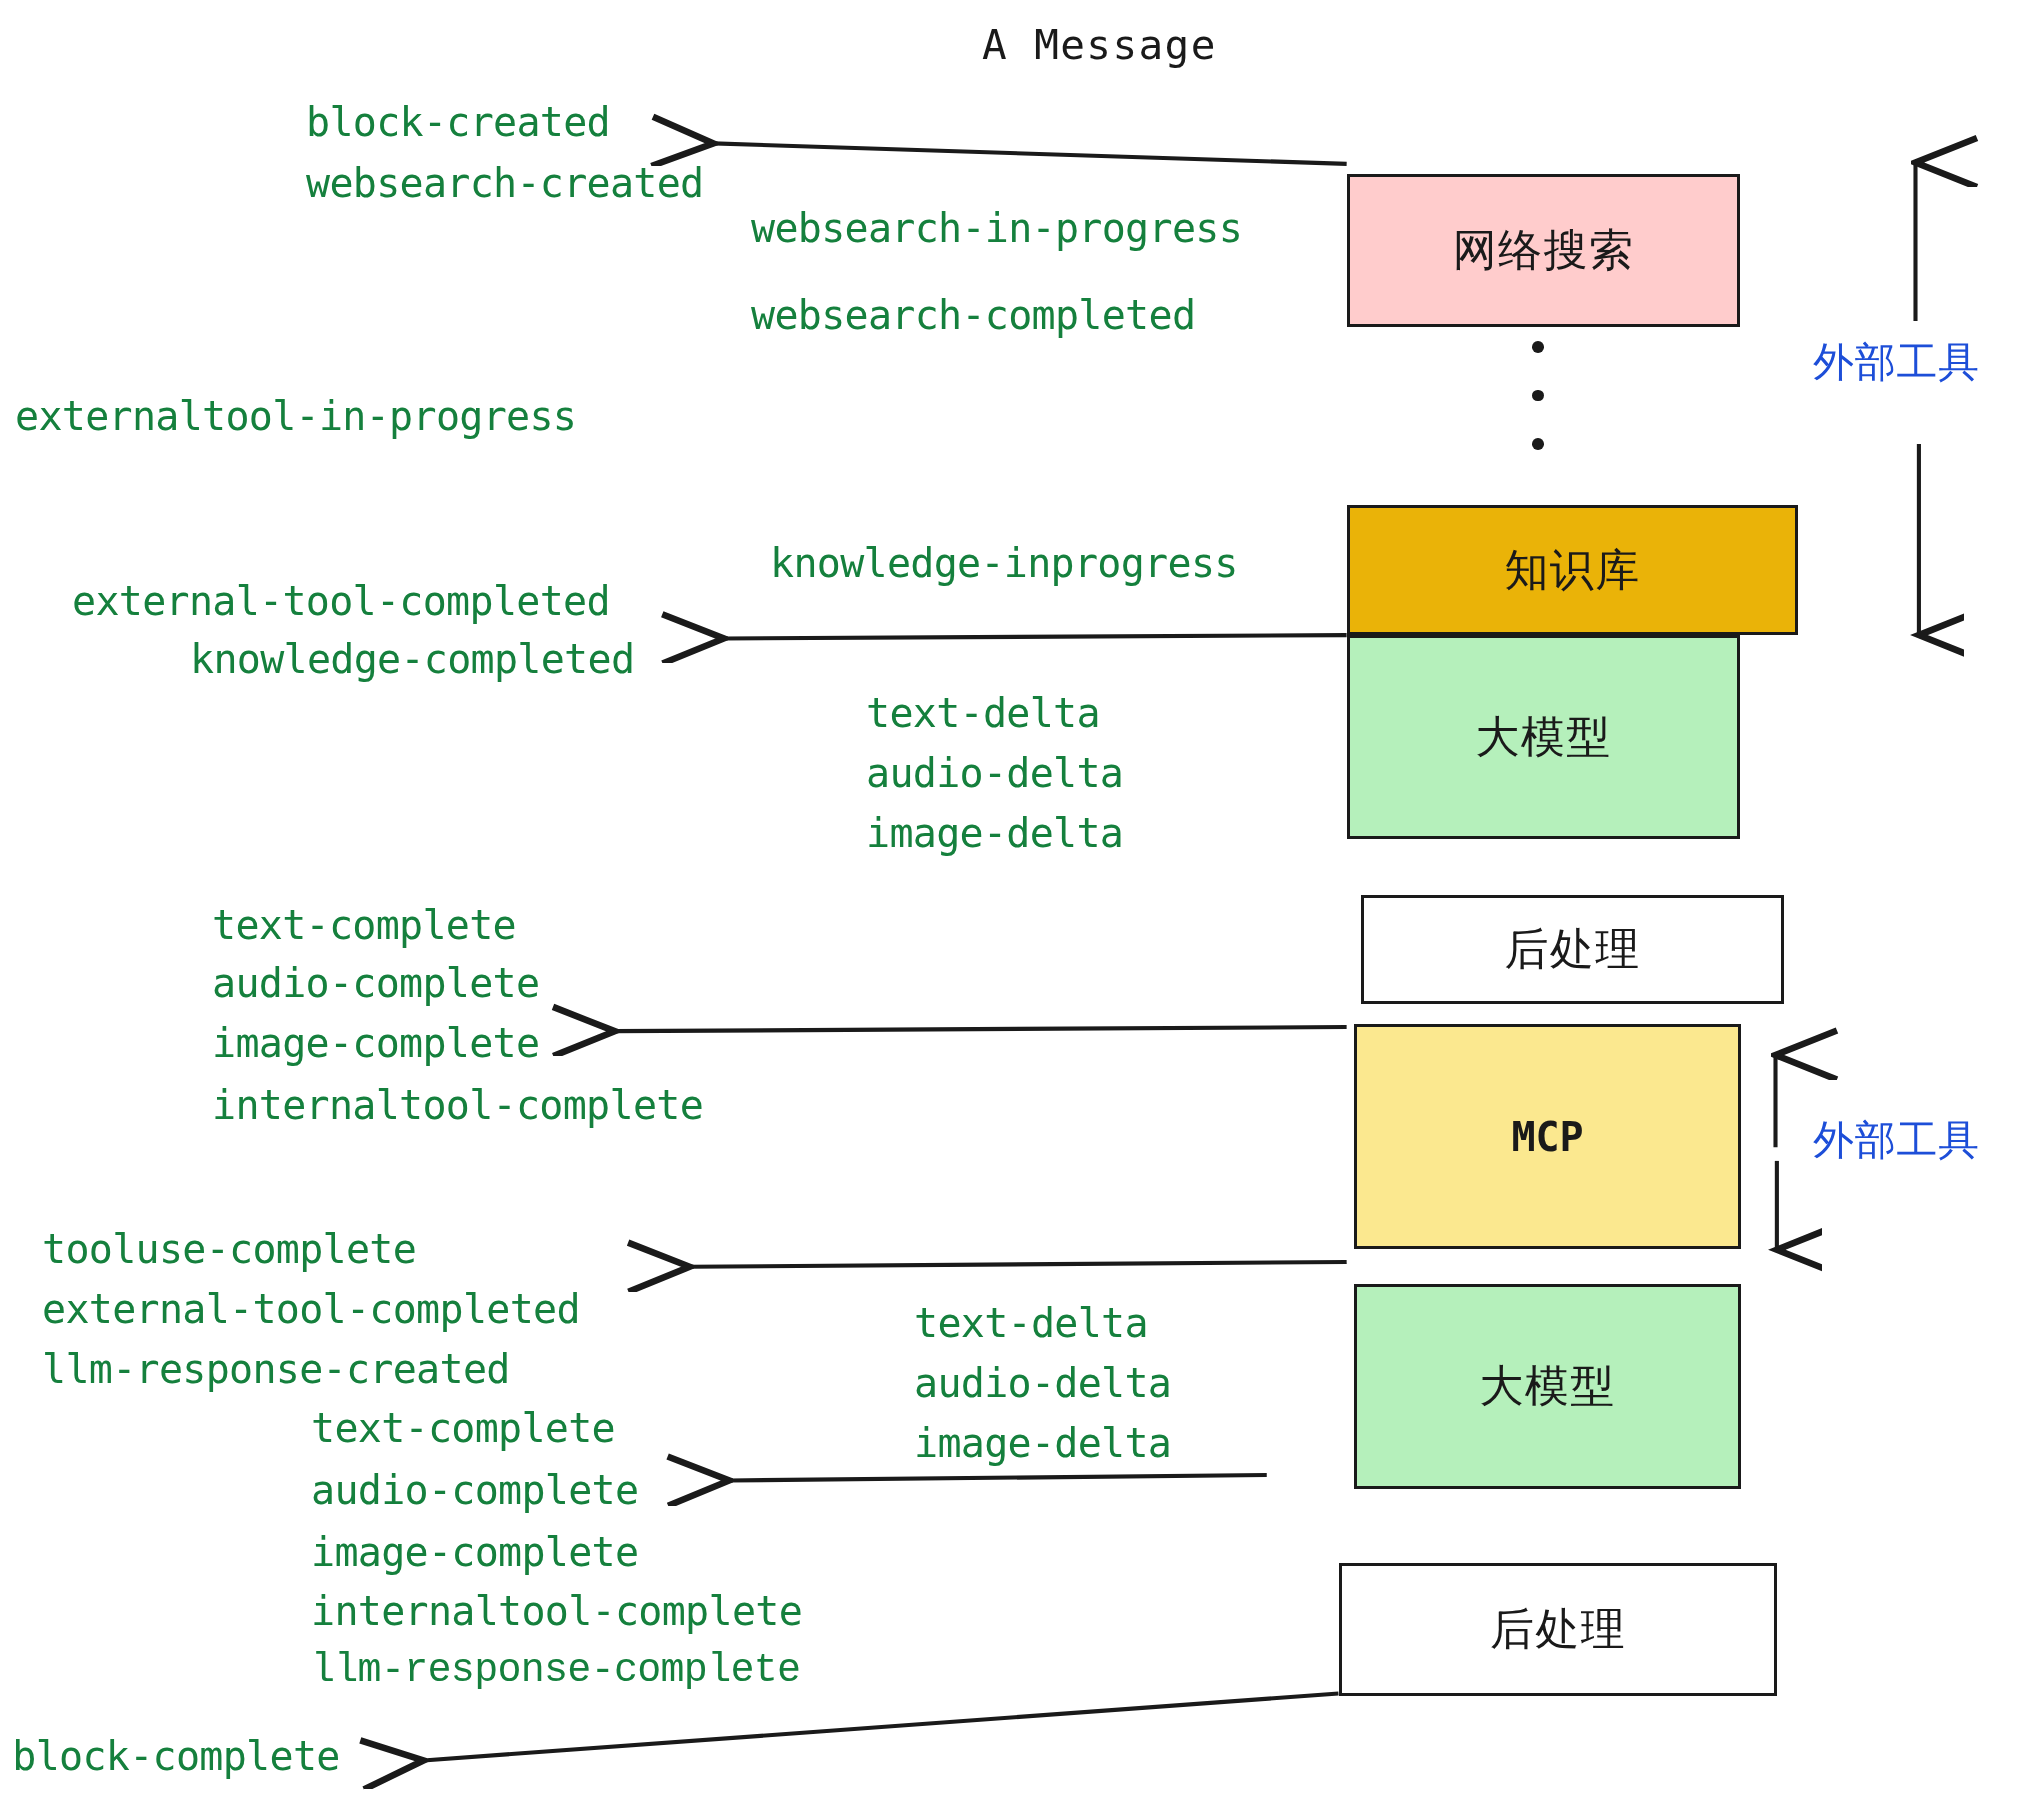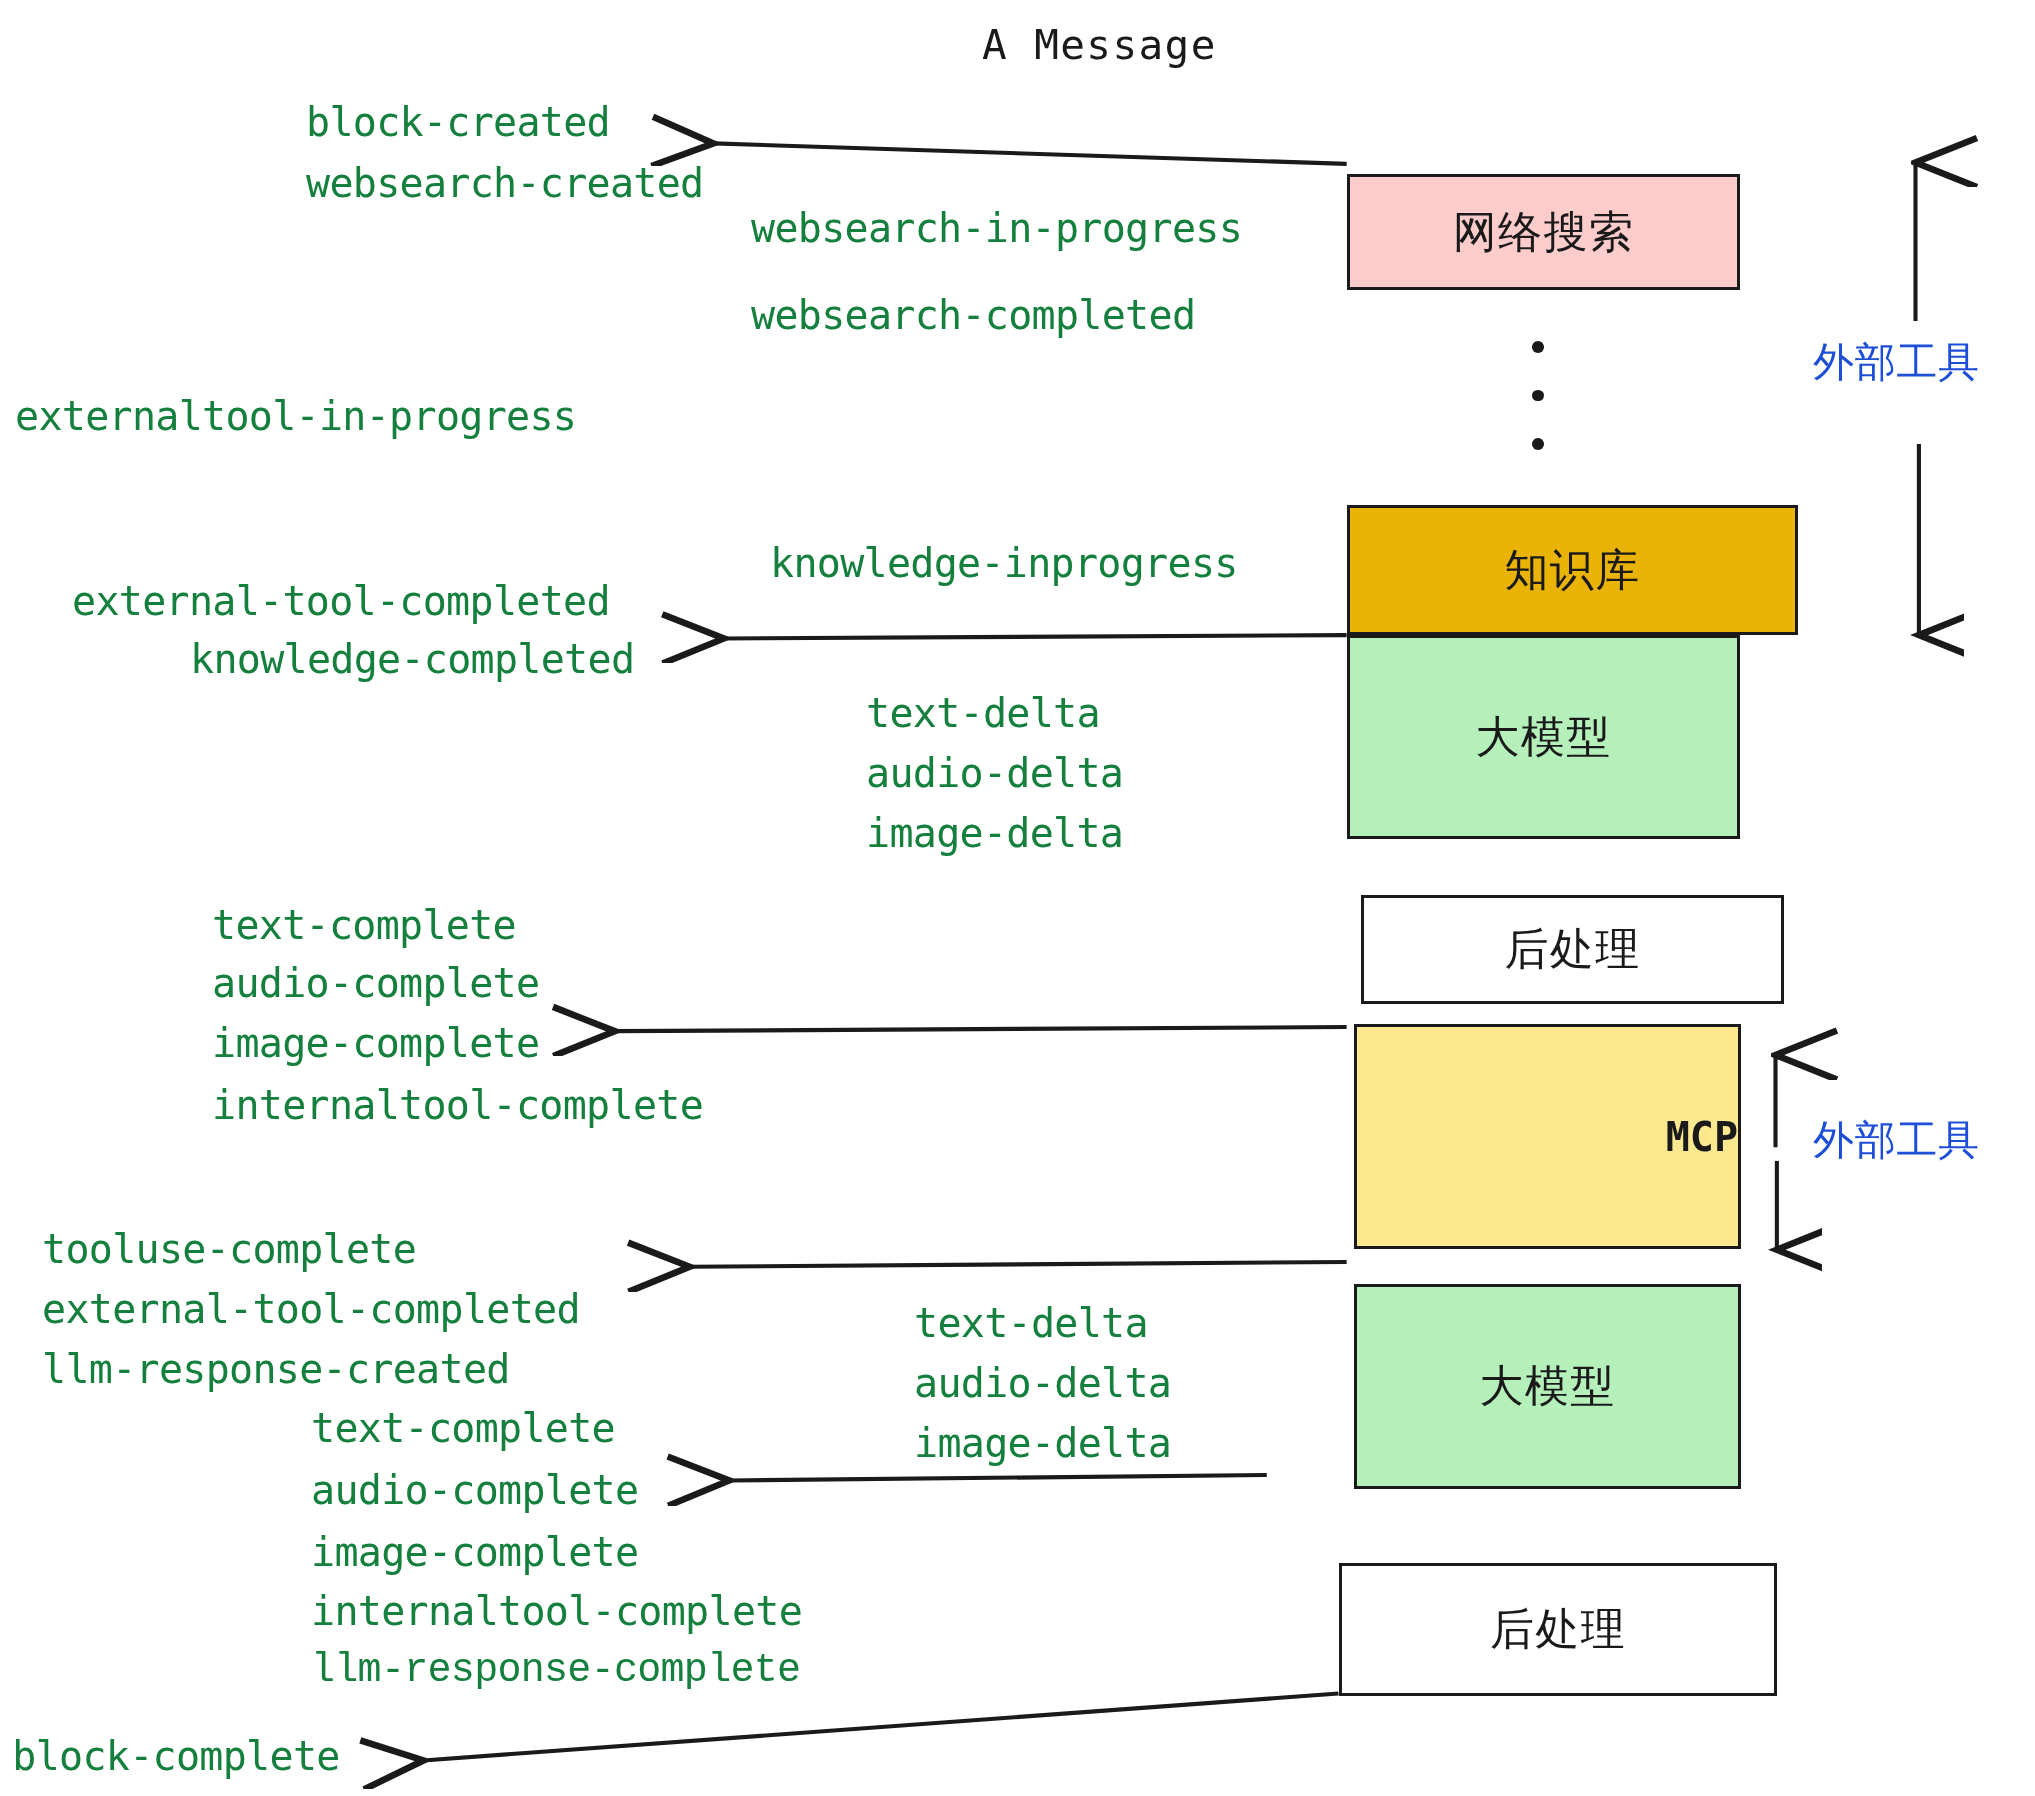--- a/index.html
+++ b/index.html
@@ -127,21 +127,21 @@
       <path d="M 2805 470 L 2805 238" fill="none" stroke="#1a1a1a" stroke-width="6" marker-end="url(#ahu)"></path>
       <path d="M 2810 650 L 2810 930" fill="none" stroke="#1a1a1a" stroke-width="6" marker-end="url(#ahd)"></path>
     </g>
 
     <g>
       <path d="M 2600 1680 L 2600 1545" fill="none" stroke="#1a1a1a" stroke-width="6" marker-end="url(#ahu)"></path>
       <path d="M 2602 1700 L 2602 1830" fill="none" stroke="#1a1a1a" stroke-width="6" marker-end="url(#ahd)"></path>
     </g>
   </svg>
 
-  <div class="node" style="left:1347px; top:174px; width:393px; height:116px; background:#ffcccc;">
+  <div class="node" style="left:1347px; top:174px; width:393px; height:153px; background:#ffcccc;">
     <span>网络搜索</span>
   </div>
 
   <div class="dots" style="left:1531px; top:341px; width:13.7px; height:109px;">
     <span class="dot"></span>
     <span class="dot"></span>
     <span class="dot"></span>
   </div>
 
   <div class="node" style="left:1347px; top:505px; width:451px; height:130px; background:#eab308;">
@@ -149,21 +149,21 @@
   </div>
 
   <div class="node" style="left:1347px; top:635px; width:393px; height:204px; background:#b5f0bb;">
     <span>大模型</span>
   </div>
 
   <div class="node" style="left:1361px; top:895px; width:423px; height:109px; background:#ffffff;">
     <span>后处理</span>
   </div>
 
-  <div class="node mcp" style="left:1354px; top:1024px; width:387px; height:225px; background:#fbe88f;justify-content:flex-end;">
+  <div class="node mcp" style="left:1354px; top:1024px; width:387px; height:225px; background:#fbe88f;">
     <span>MCP</span>
   </div>
 
   <div class="node" style="left:1354px; top:1284px; width:387px; height:205px; background:#b5f0bb;">
     <span>大模型</span>
   </div>
 
   <div class="node" style="left:1339px; top:1563px; width:438px; height:133px; background:#ffffff;">
     <span>后处理</span>
   </div>

